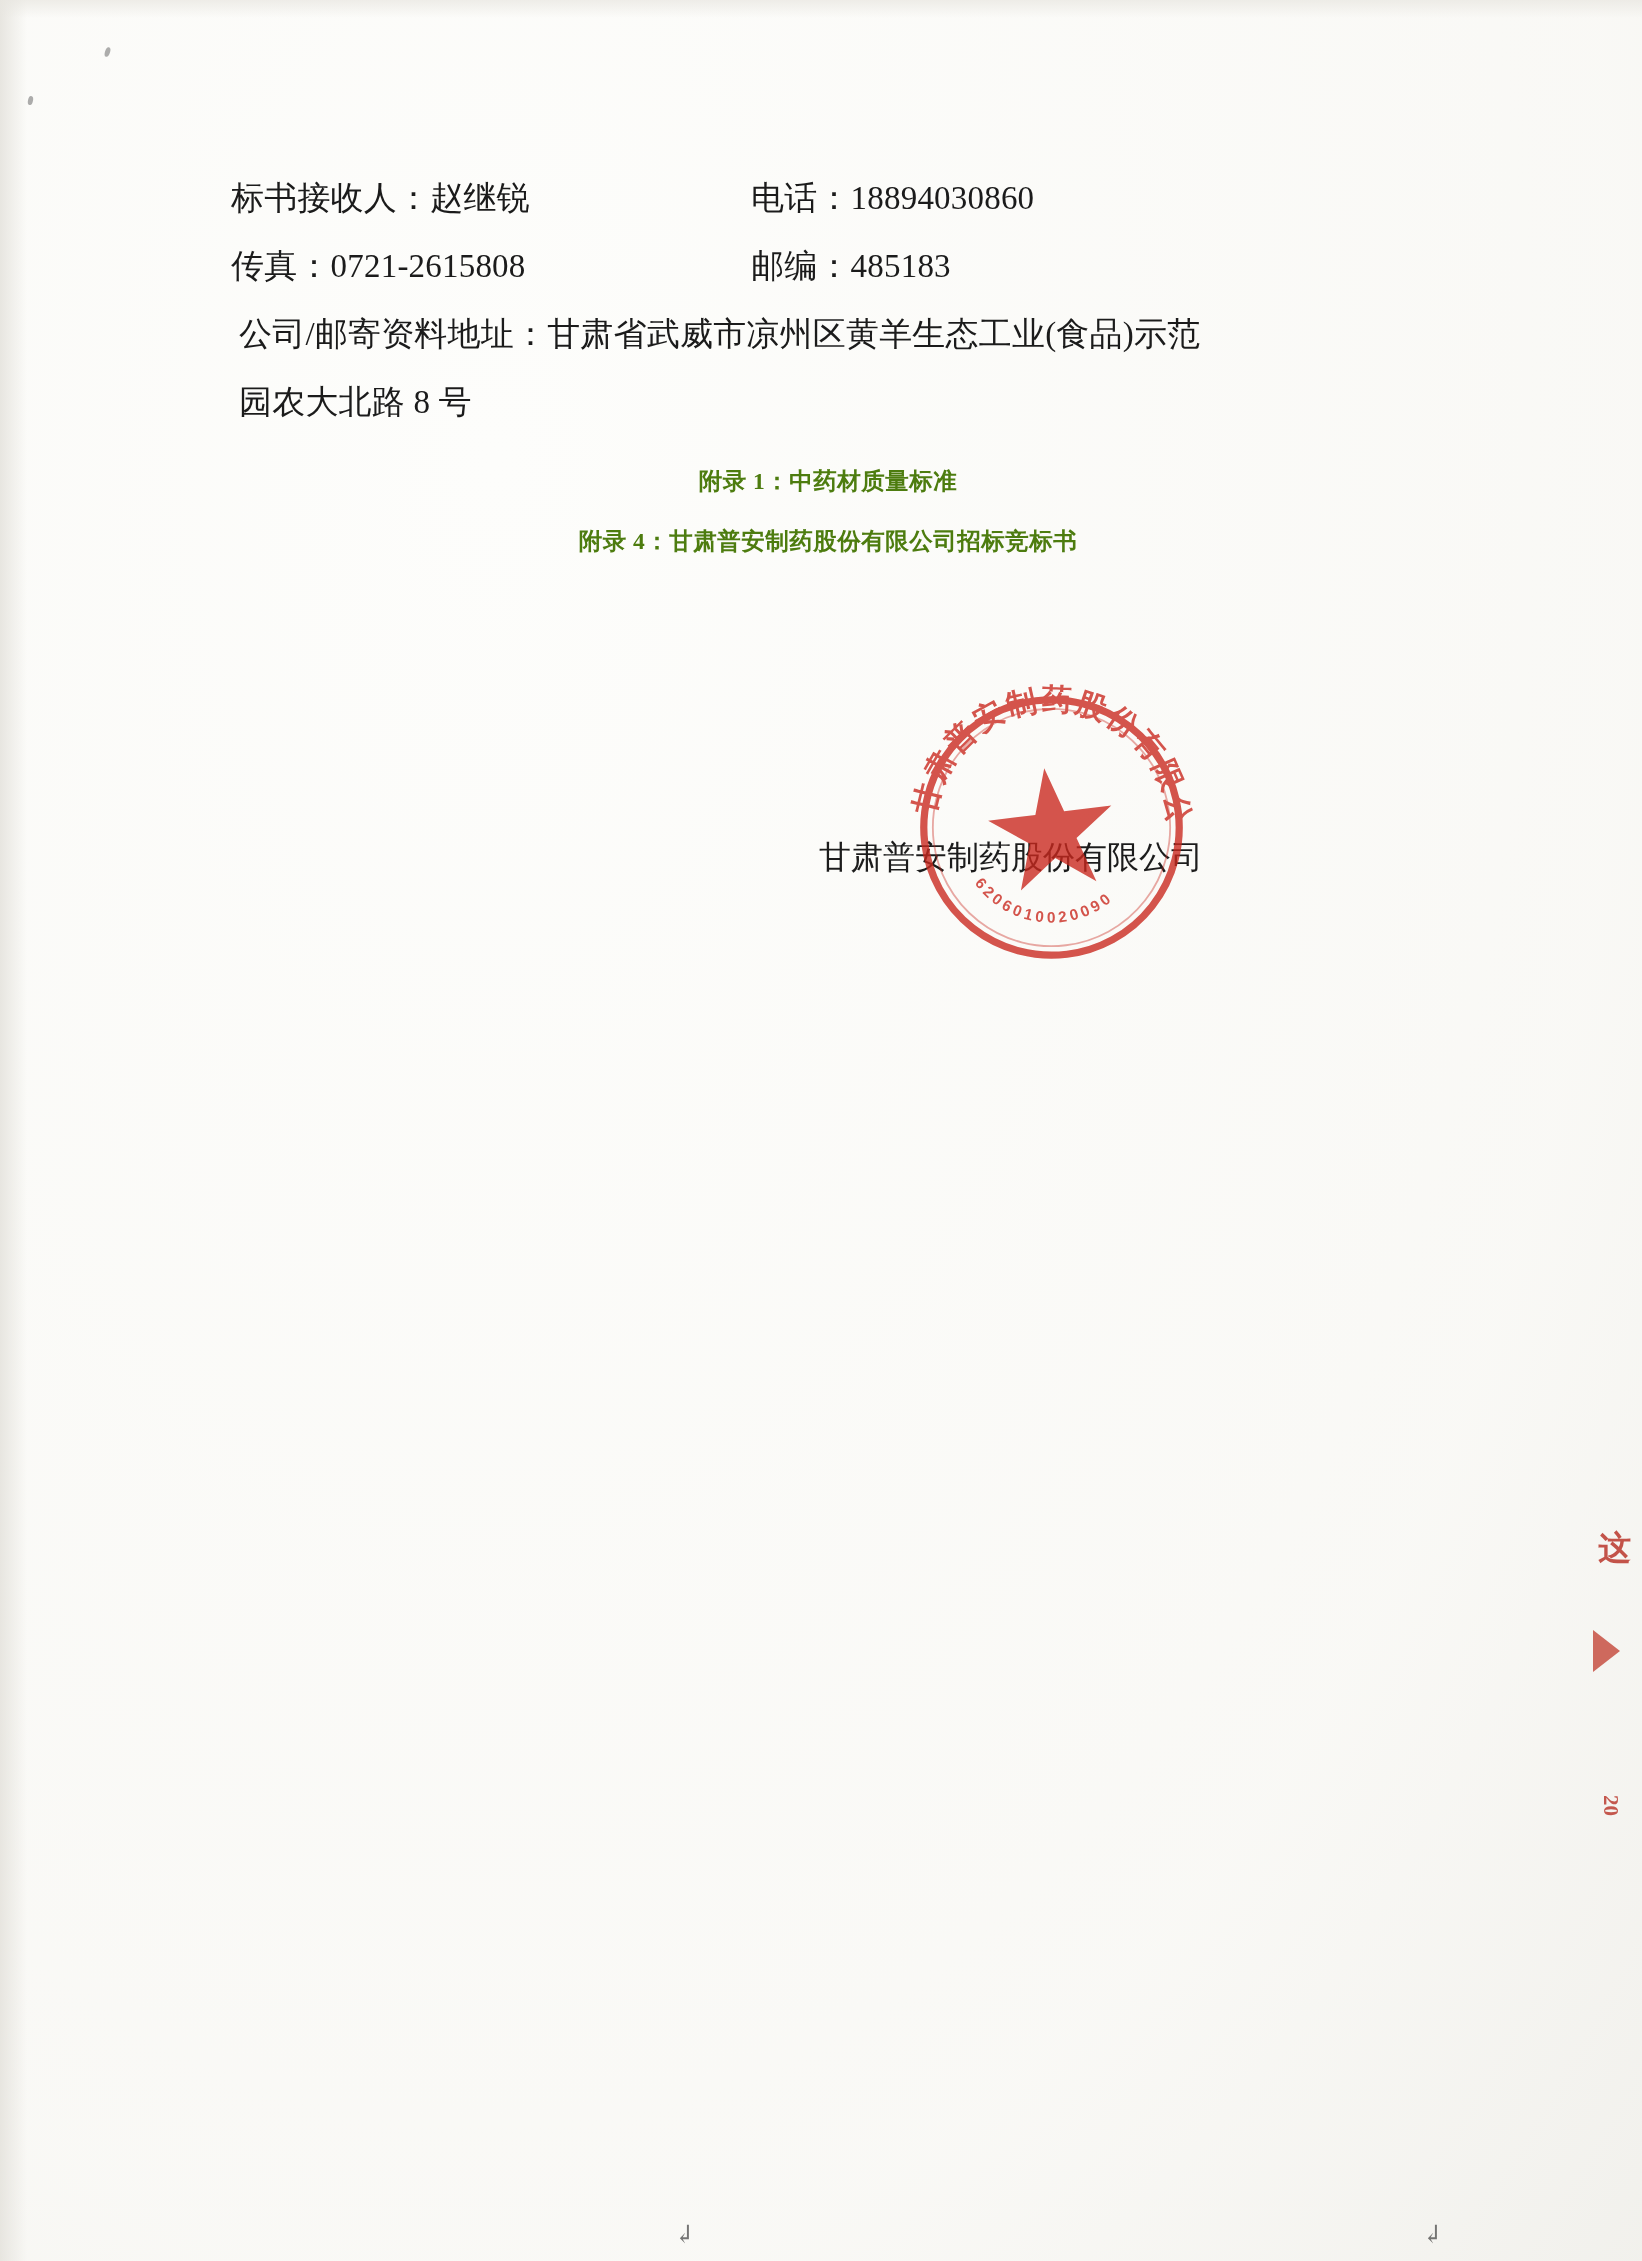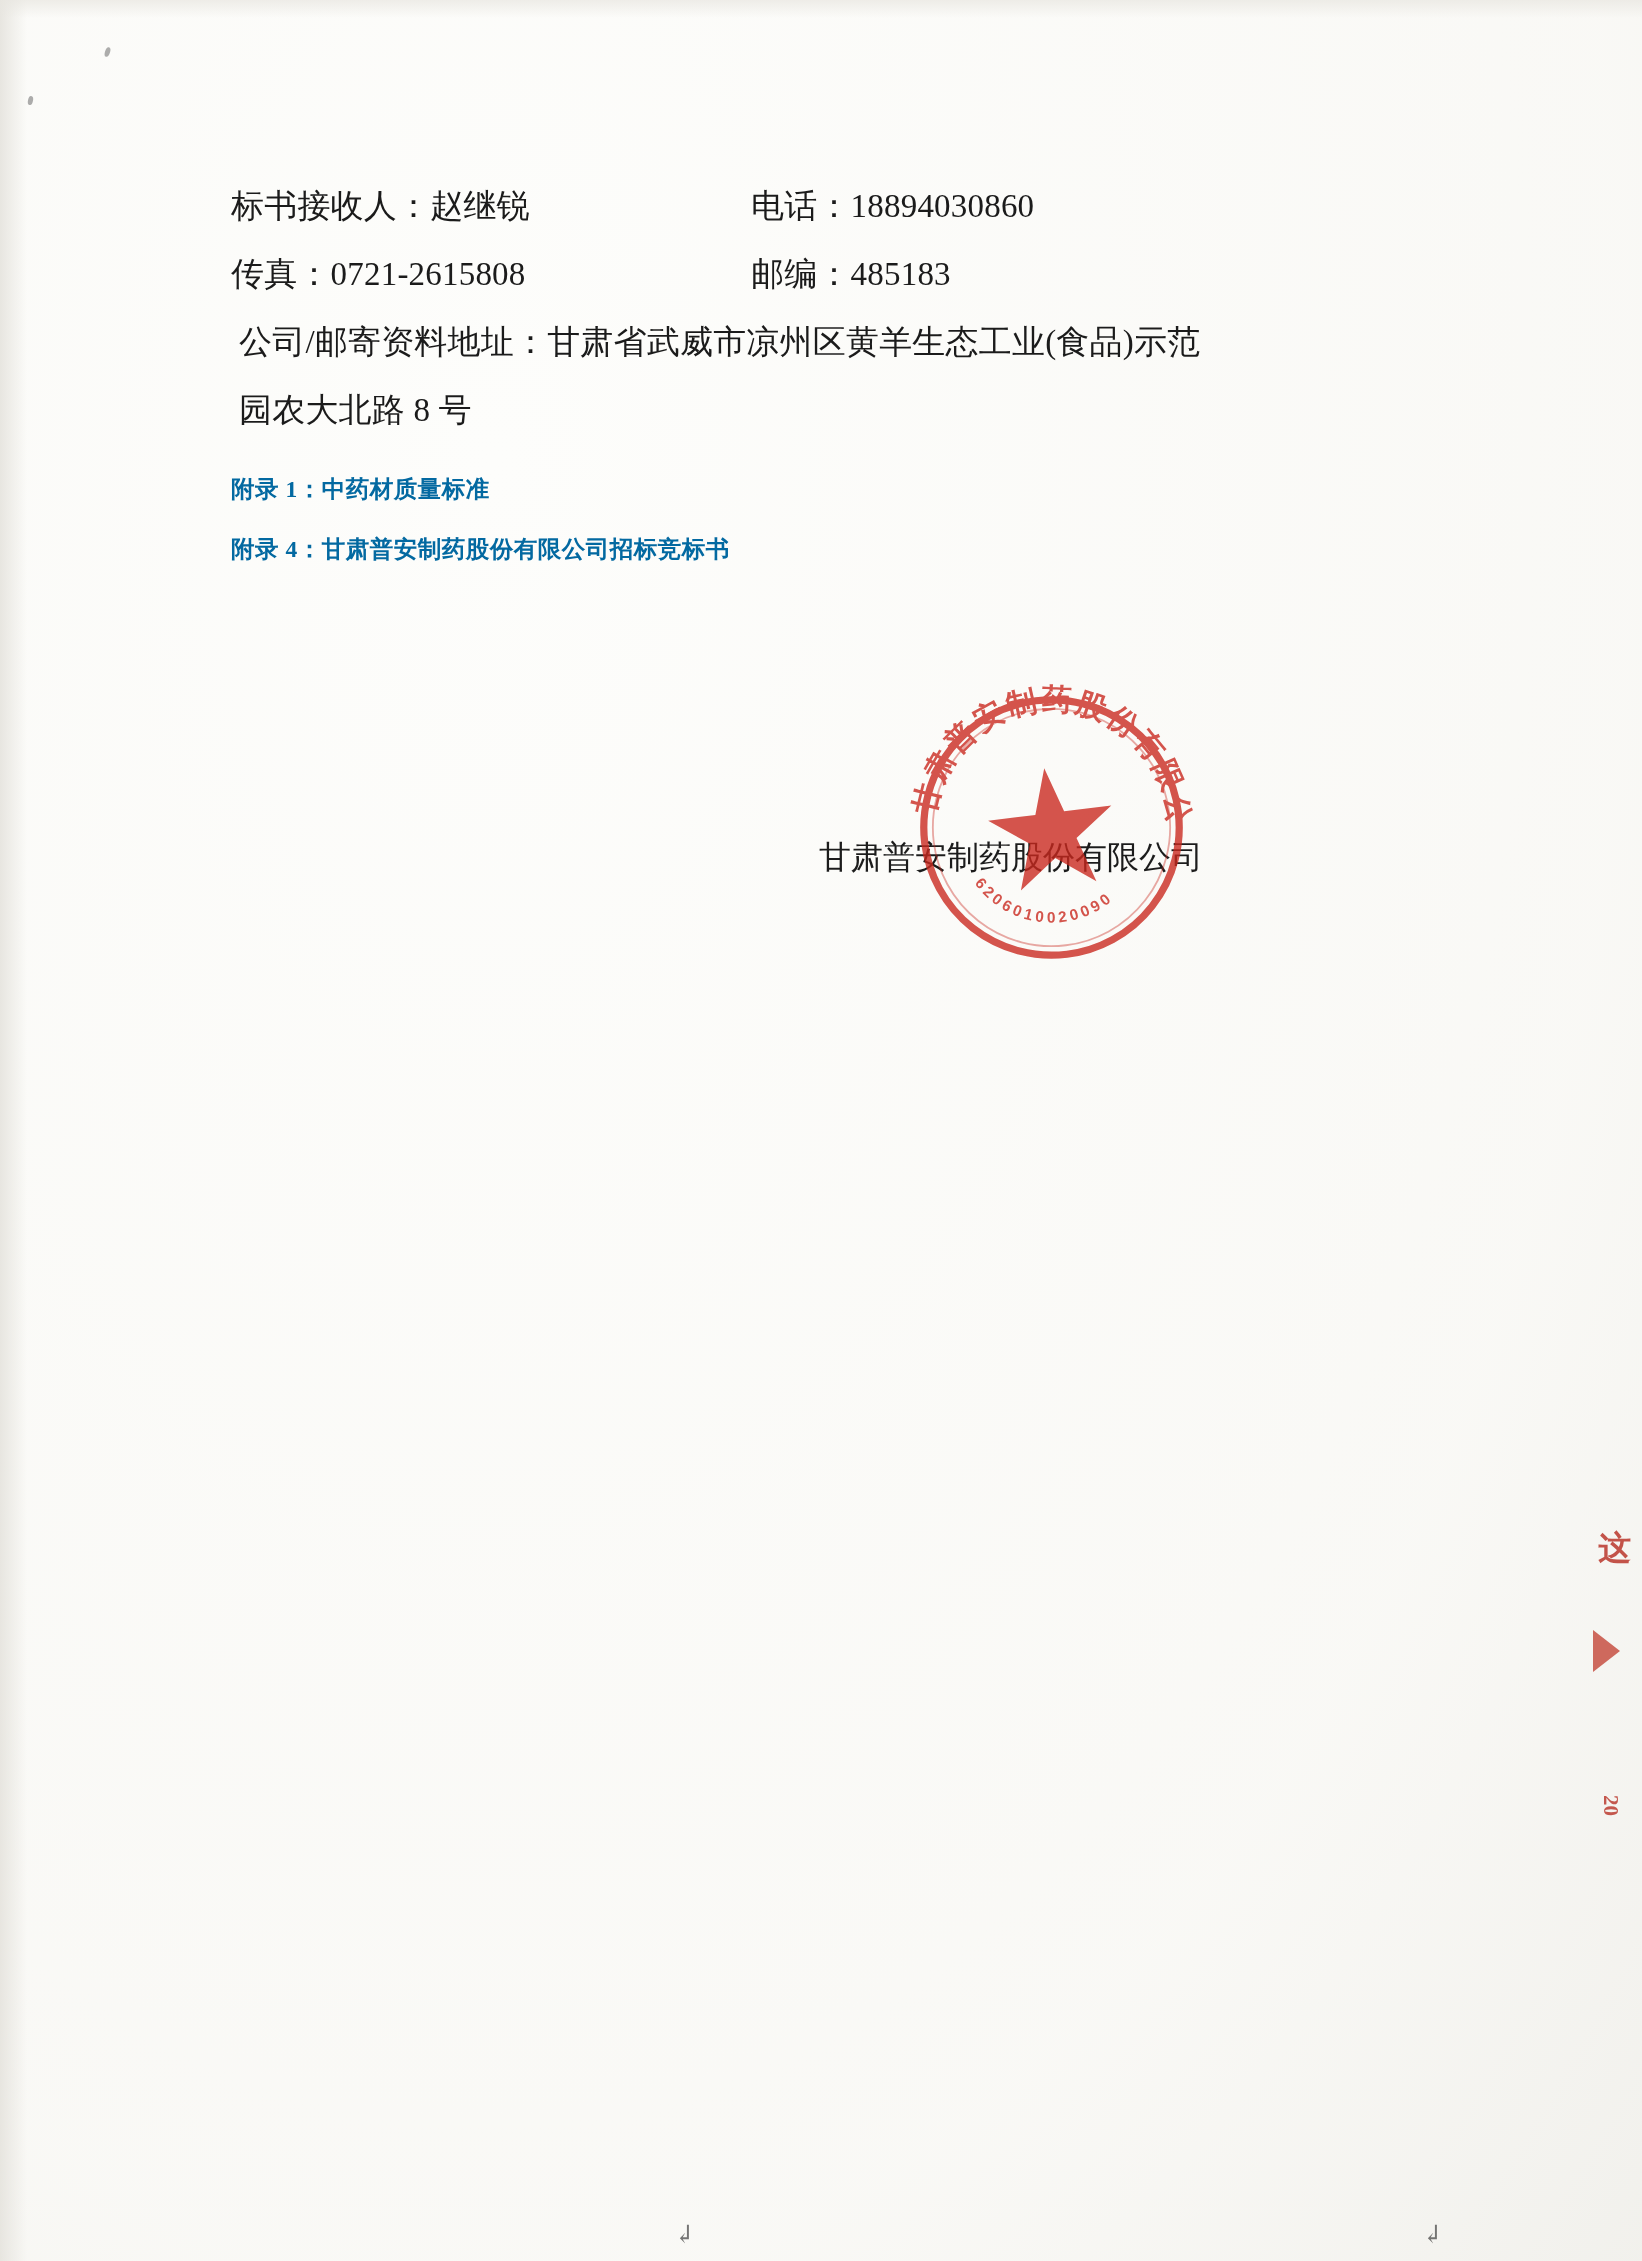--- a/index.html
+++ b/index.html
@@ -35,21 +35,21 @@
     position: absolute;
     top: 0; left: 0; width: 100%; height: 18px;
     background: linear-gradient(to bottom, rgba(232,230,224,0.7), rgba(255,255,255,0));
     pointer-events: none;
   }
 
   
   .content {
     position: absolute;
     left: 231px;
-    top: 172px;
+    top: 164px;
     width: 1194px;
   }
   .line {
     color: #1b1b1b;
     letter-spacing: 0.2px;
   }
   .line-major {
     font-size: 33px;
     line-height: 68px;
     white-space: nowrap;
@@ -62,25 +62,26 @@
     display: inline-block;
   }
   .line-address {
     font-size: 33px;
     line-height: 68px;
     margin-left: 8px;
   }
   .appendix {
     font-size: 23.5px;
     line-height: 60px;
-    color: #0369a1;
+    color: #4d7c0f;
     font-weight: 600;
     font-family: "Liberation Serif", "DejaVu Serif", serif;
     letter-spacing: 0.5px;
     white-space: nowrap;
+    text-align: center;
   }
   .appendix-group {
     margin-top: 15.4px;
   }
 
   
   .signature {
     position: absolute;
     left: 819px;
     top: 828px;

